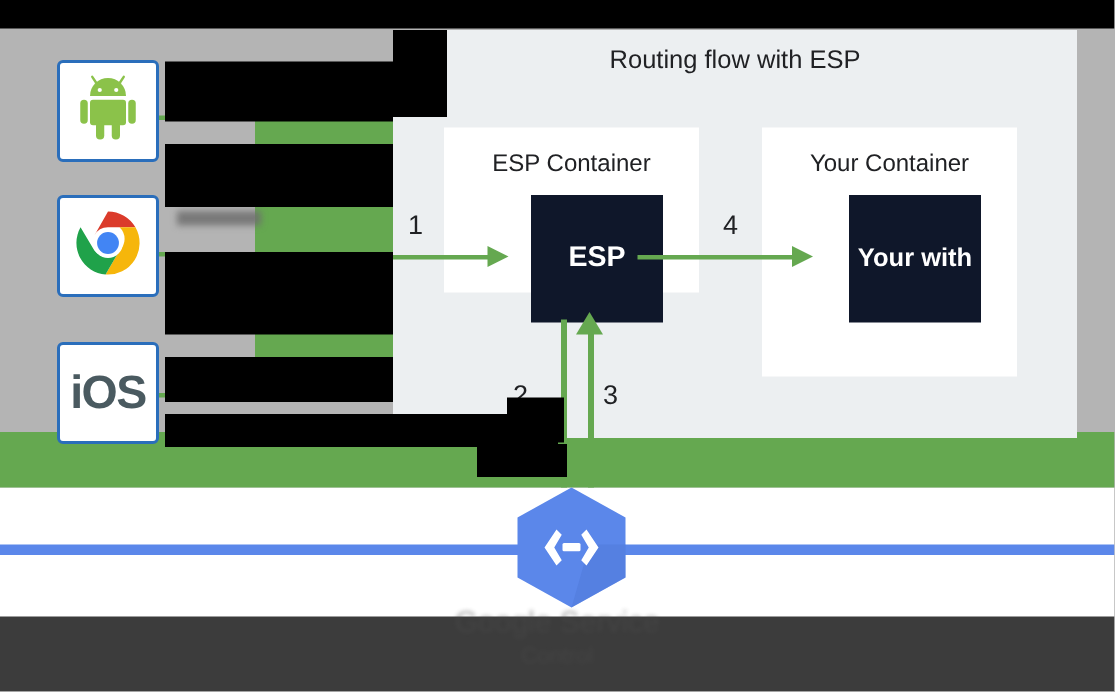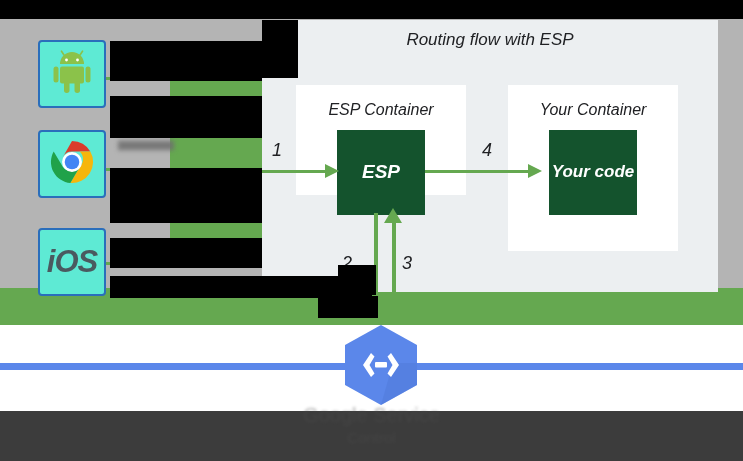--- a/index.html
+++ b/index.html
@@ -3,21 +3,21 @@
 <meta charset="utf-8">
 <style>
   html,body{margin:0;padding:0;}
   body{
     width:743px;height:461px;
     background:#b4b4b4;
     font-family:"Liberation Sans", sans-serif;
     position:relative;
     overflow:hidden;
   }
-  .abs{position:absolute;font-style:italic;}
+  .abs{position:absolute;}
 
   
   #page-bg{left:0;top:0;width:743px;height:461px;background:#b4b4b4;}
   #white-lower{left:0;top:325px;width:743px;height:136px;background:#ffffff;}
   #dark-footer{left:0;top:411px;width:743px;height:50px;background:#3c3c3c;}
   #green-band{left:0;top:288px;width:743px;height:37px;background:#65a850;}
   #top-black{left:0;top:0;width:743px;height:19px;background:#000000;}
 
   
   .occl{background:#000000;}
@@ -38,21 +38,21 @@
     background:linear-gradient(180deg,
       rgba(120,120,120,0) 0%, rgba(120,120,120,0) 8%,
       rgba(110,110,110,.85) 14%, rgba(110,110,110,.85) 34%,
       rgba(120,120,120,0) 40%, rgba(120,120,120,0) 58%,
       rgba(110,110,110,.85) 64%, rgba(110,110,110,.85) 86%,
       rgba(120,120,120,0) 92%);
     filter:blur(2px);}
 
   
   .icon-card{
-    width:68px;height:68px;background:#5eead4;
+    width:68px;height:68px;background:#ffffff;
     border:2px solid #2a6ebb;border-radius:4px;
     display:flex;align-items:center;justify-content:center;
     box-sizing:border-box;
   }
   #card-android{left:38px;top:40px;}
   #card-chrome{left:38px;top:130px;}
   #card-ios{left:38px;top:228px;}
 
   .ios-text{font-size:31px;font-weight:bold;color:#4a5a60;letter-spacing:-1px;}
 
@@ -73,22 +73,22 @@
   .container-box{background:#ffffff;}
   #esp-container{left:296px;top:85px;width:170px;height:110px;}
   #your-container{left:508px;top:85px;width:170px;height:166px;}
   .container-label{
     position:absolute;top:16px;left:0;width:100%;
     text-align:center;font-size:16px;color:#202124;
   }
 
   
   .blue-box{
-    background:#14532d;display:flex;align-items:center;justify-content:center;
-    color:#ffffff;font-weight:bold;text-align:center;line-height:1.2;
+    background:#0f172a;display:flex;align-items:center;justify-content:center;
+    color:#ffffff;font-weight:bold;text-align:center;line-height:1.2;margin-left:17px;
   }
   #esp-box{left:337px;top:130px;width:88px;height:85px;font-size:19px;}
   #code-box{left:549px;top:130px;width:88px;height:85px;font-size:17px;}
 
   
   .h-line{background:#65a850;height:3px;}
   .v-line{background:#65a850;width:4px;}
 
   #arrow1-line{left:262px;top:170px;width:66px;}
   #arrow1-head{left:325px;top:164px;width:0;height:0;
@@ -176,21 +176,21 @@
 
 <div class="abs container-box" id="esp-container">
   <div class="container-label">ESP Container</div>
 </div>
 
 <div class="abs container-box" id="your-container">
   <div class="container-label">Your Container</div>
 </div>
 
 <div class="abs blue-box" id="esp-box">ESP</div>
-<div class="abs blue-box" id="code-box">Your code</div>
+<div class="abs blue-box" id="code-box">Your with</div>
 
 <div class="abs h-line" id="arrow1-line"></div>
 <div class="abs" id="arrow1-head"></div>
 <div class="abs h-line" id="arrow4-line"></div>
 <div class="abs" id="arrow4-head"></div>
 <div class="abs v-line" id="arrow2-line"></div>
 <div class="abs v-line" id="arrow3-line"></div>
 <div class="abs" id="arrow3-head"></div>
 
 <div class="abs step-num" id="num1">1</div>

